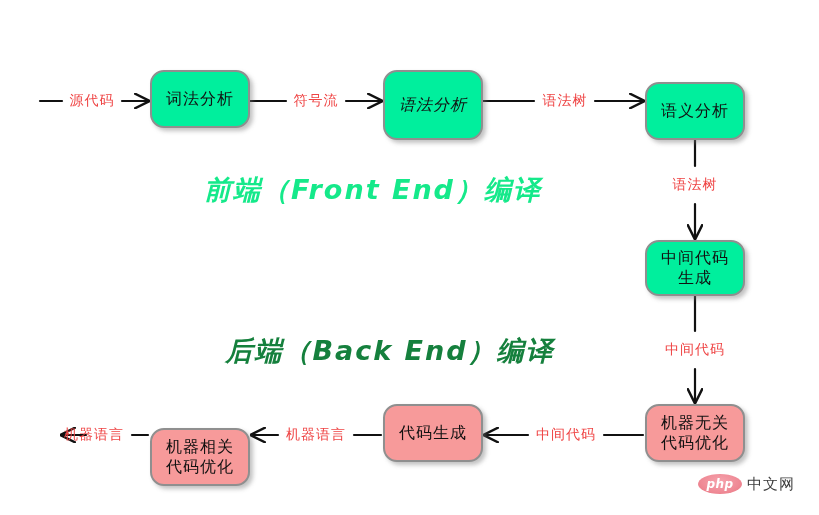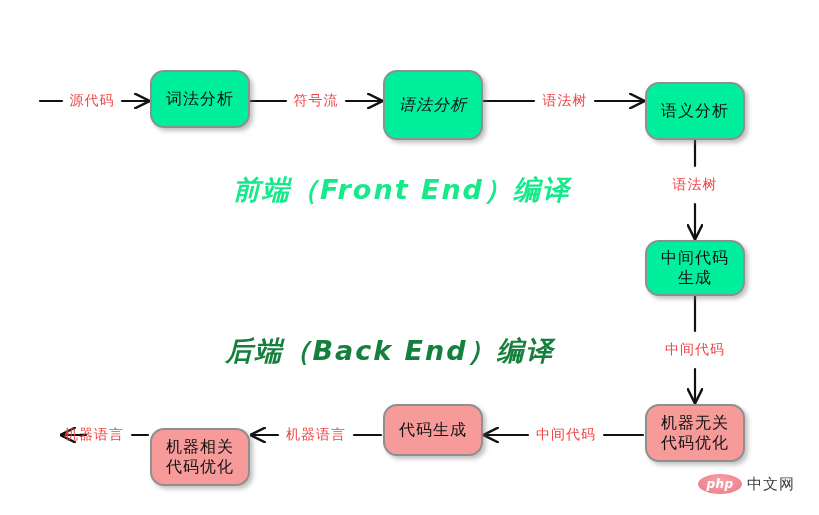--- a/index.html
+++ b/index.html
@@ -100,39 +100,39 @@
   <div class="node green" style="left:645px;top:240px;width:100px;height:56px;">
     <span>中间代码</span>
     <span>生成</span>
   </div>
 
   <div class="node pink" style="left:645px;top:404px;width:100px;height:58px;">
     <span>机器无关</span>
     <span>代码优化</span>
   </div>
 
-  <div class="node pink" style="left:383px;top:404px;width:100px;height:52px;">
+  <div class="node pink" style="left:383px;top:404px;width:100px;height:58px;">
     <span>代码生成</span>
   </div>
 
   <div class="node pink" style="left:150px;top:428px;width:100px;height:58px;">
     <span>机器相关</span>
     <span>代码优化</span>
   </div>
 
   <div class="edge-label" style="left:92px;top:101px;">源代码</div>
   <div class="edge-label" style="left:316px;top:101px;">符号流</div>
   <div class="edge-label" style="left:565px;top:101px;">语法树</div>
   <div class="edge-label" style="left:695px;top:185px;">语法树</div>
   <div class="edge-label" style="left:695px;top:350px;">中间代码</div>
   <div class="edge-label" style="left:566px;top:435px;">中间代码</div>
   <div class="edge-label" style="left:316px;top:435px;">机器语言</div>
   <div class="edge-label" style="left:94px;top:435px;">机器语言</div>
 
-  <div class="phase front" style="left:402px;top:190px;">前端（Front End）编译</div>
+  <div class="phase front" style="left:373px;top:190px;">前端（Front End）编译</div>
   <div class="phase back" style="left:390px;top:351px;">后端（Back End）编译</div>
 
   <div id="watermark">
     <div class="php-badge">php</div>
     <div class="wm-text">中文网</div>
   </div>
 
 </div>
 
 </body></html>

